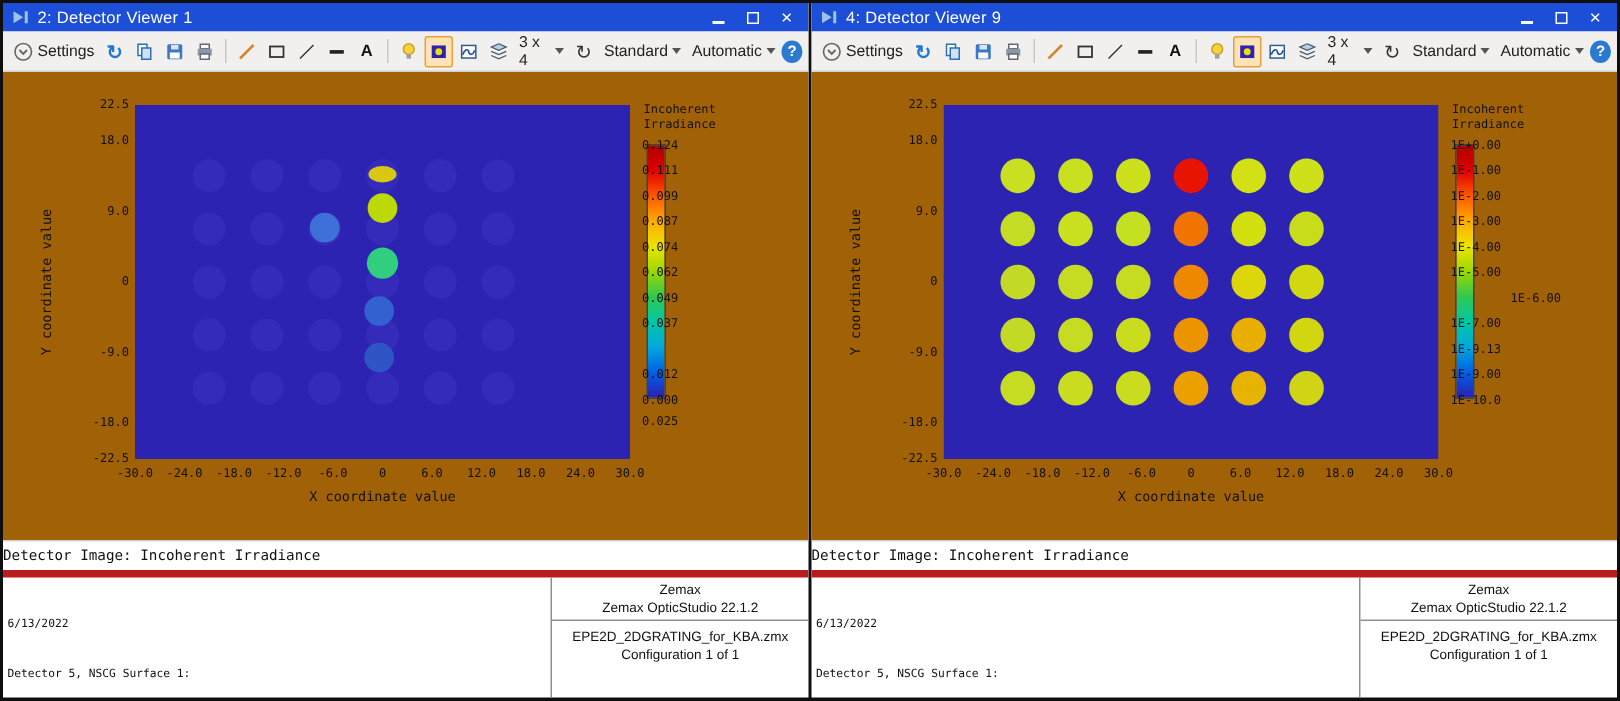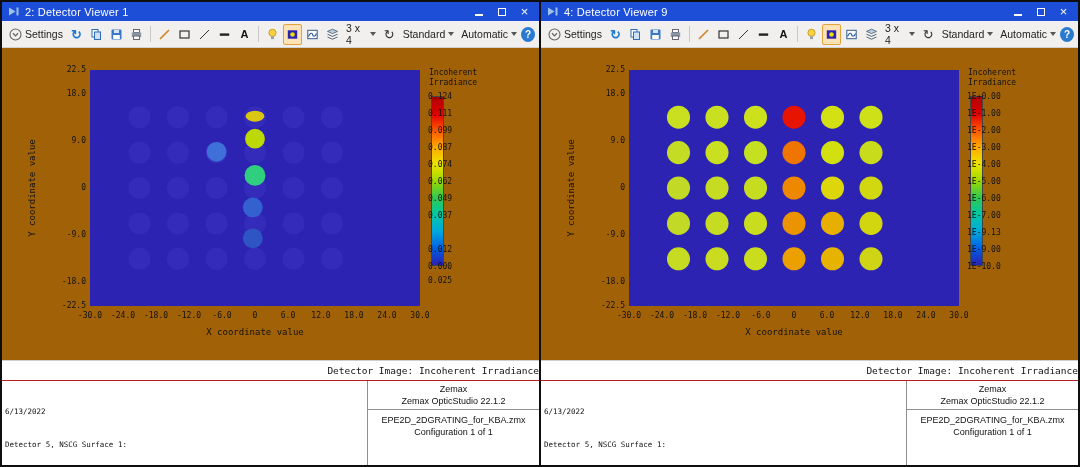--- a/index.html
+++ b/index.html
@@ -36,21 +36,21 @@
   .y-axis-label { position:absolute; left:30px; top:140px; transform:translate(-50%,-50%) rotate(-90deg); font-size:9px; white-space:nowrap; }
   .x-axis-label { position:absolute; left:253px; top:279px; transform:translateX(-50%); font-size:9px; white-space:nowrap; }
   .tick { position:absolute; font-size:8px; white-space:nowrap; }
   .xtick { top:263px; transform:translateX(-50%); }
   .ytick { left:40px; width:44px; text-align:right; }
   .cb-title { position:absolute; left:427px; top:20px; font-size:8px; line-height:10px; }
   .cb-bar { position:absolute; left:429px; top:48px; width:13px; height:170px; border:1px solid #444; }
   .cb-label { position:absolute; left:426px; font-size:8px; white-space:nowrap; }
 
   
-  .caption { flex:0 0 21px; text-align:right; font-family:"DejaVu Sans Mono",monospace; font-size:9.5px; line-height:19px; border-top:1px solid #cfcfcf; border-bottom:1px solid #b91c1c; color:#111; }
+  .caption { flex:0 0 21px; text-align:left; font-family:"DejaVu Sans Mono",monospace; font-size:9.5px; line-height:19px; border-top:1px solid #cfcfcf; border-bottom:5px solid #b91c1c; color:#111; }
   .footer { flex:0 0 66px; display:flex; border-bottom:1px solid #8f8f8f; }
   .footer-left { flex:1; padding:3px 3px; font-family:"DejaVu Sans Mono",monospace; font-size:7.5px; line-height:11px; white-space:pre; color:#111; }
   .footer-right { flex:0 0 172px; border-left:1px solid #8f8f8f; display:flex; flex-direction:column; font-size:9px; color:#111; }
   .fr-box1 { flex:0 0 29px; border-bottom:1px solid #8f8f8f; text-align:center; padding-top:2px; line-height:12px; }
   .fr-box2 { flex:1; text-align:center; padding-top:4px; line-height:12px; }
 </style>
 </head>
 <body>
 
 <div id="app">
@@ -468,21 +468,21 @@
         <div>Irradiance</div>
       </div>
       <div class="cb-bar" style="background: linear-gradient(rgb(176, 0, 0), rgb(224, 0, 0), rgb(255, 88, 0), rgb(255, 170, 0), rgb(236, 228, 0), rgb(156, 216, 0), rgb(48, 200, 80), rgb(0, 200, 164), rgb(0, 168, 220), rgb(0, 96, 228), rgb(42, 32, 180));"></div>
       <div>
           <span class="cb-label" style="top: 44px;">1E+0.00</span>
           <span class="cb-label" style="top: 61px;">1E-1.00</span>
           <span class="cb-label" style="top: 78px;">1E-2.00</span>
           <span class="cb-label" style="top: 95px;">1E-3.00</span>
           <span class="cb-label" style="top: 112px;">1E-4.00</span>
           <span class="cb-label" style="top: 129px;">1E-5.00</span>
-          <span class="cb-label" style="top: 146px;">1E-6.00</span>
+          <span class="cb-label" style="top: 146px; margin-left: 40px;">1E-6.00</span>
           <span class="cb-label" style="top: 163px;">1E-7.00</span>
           <span class="cb-label" style="top: 180px;">1E-9.13</span>
           <span class="cb-label" style="top: 197px;">1E-9.00</span>
           <span class="cb-label" style="top: 214px;">1E-10.0</span>
         </div>
     </div>
 
     <div class="caption">Detector Image: Incoherent Irradiance</div>
 
     <div class="footer">

